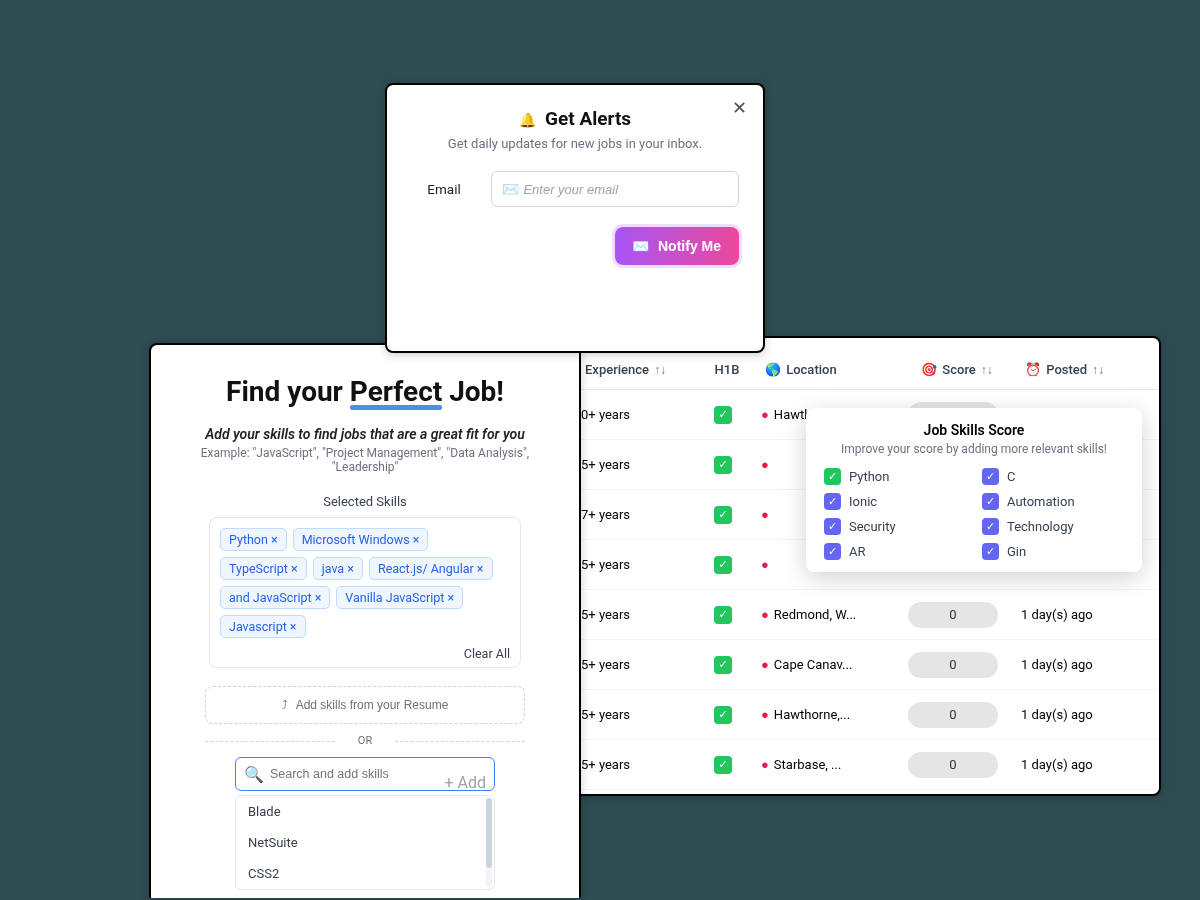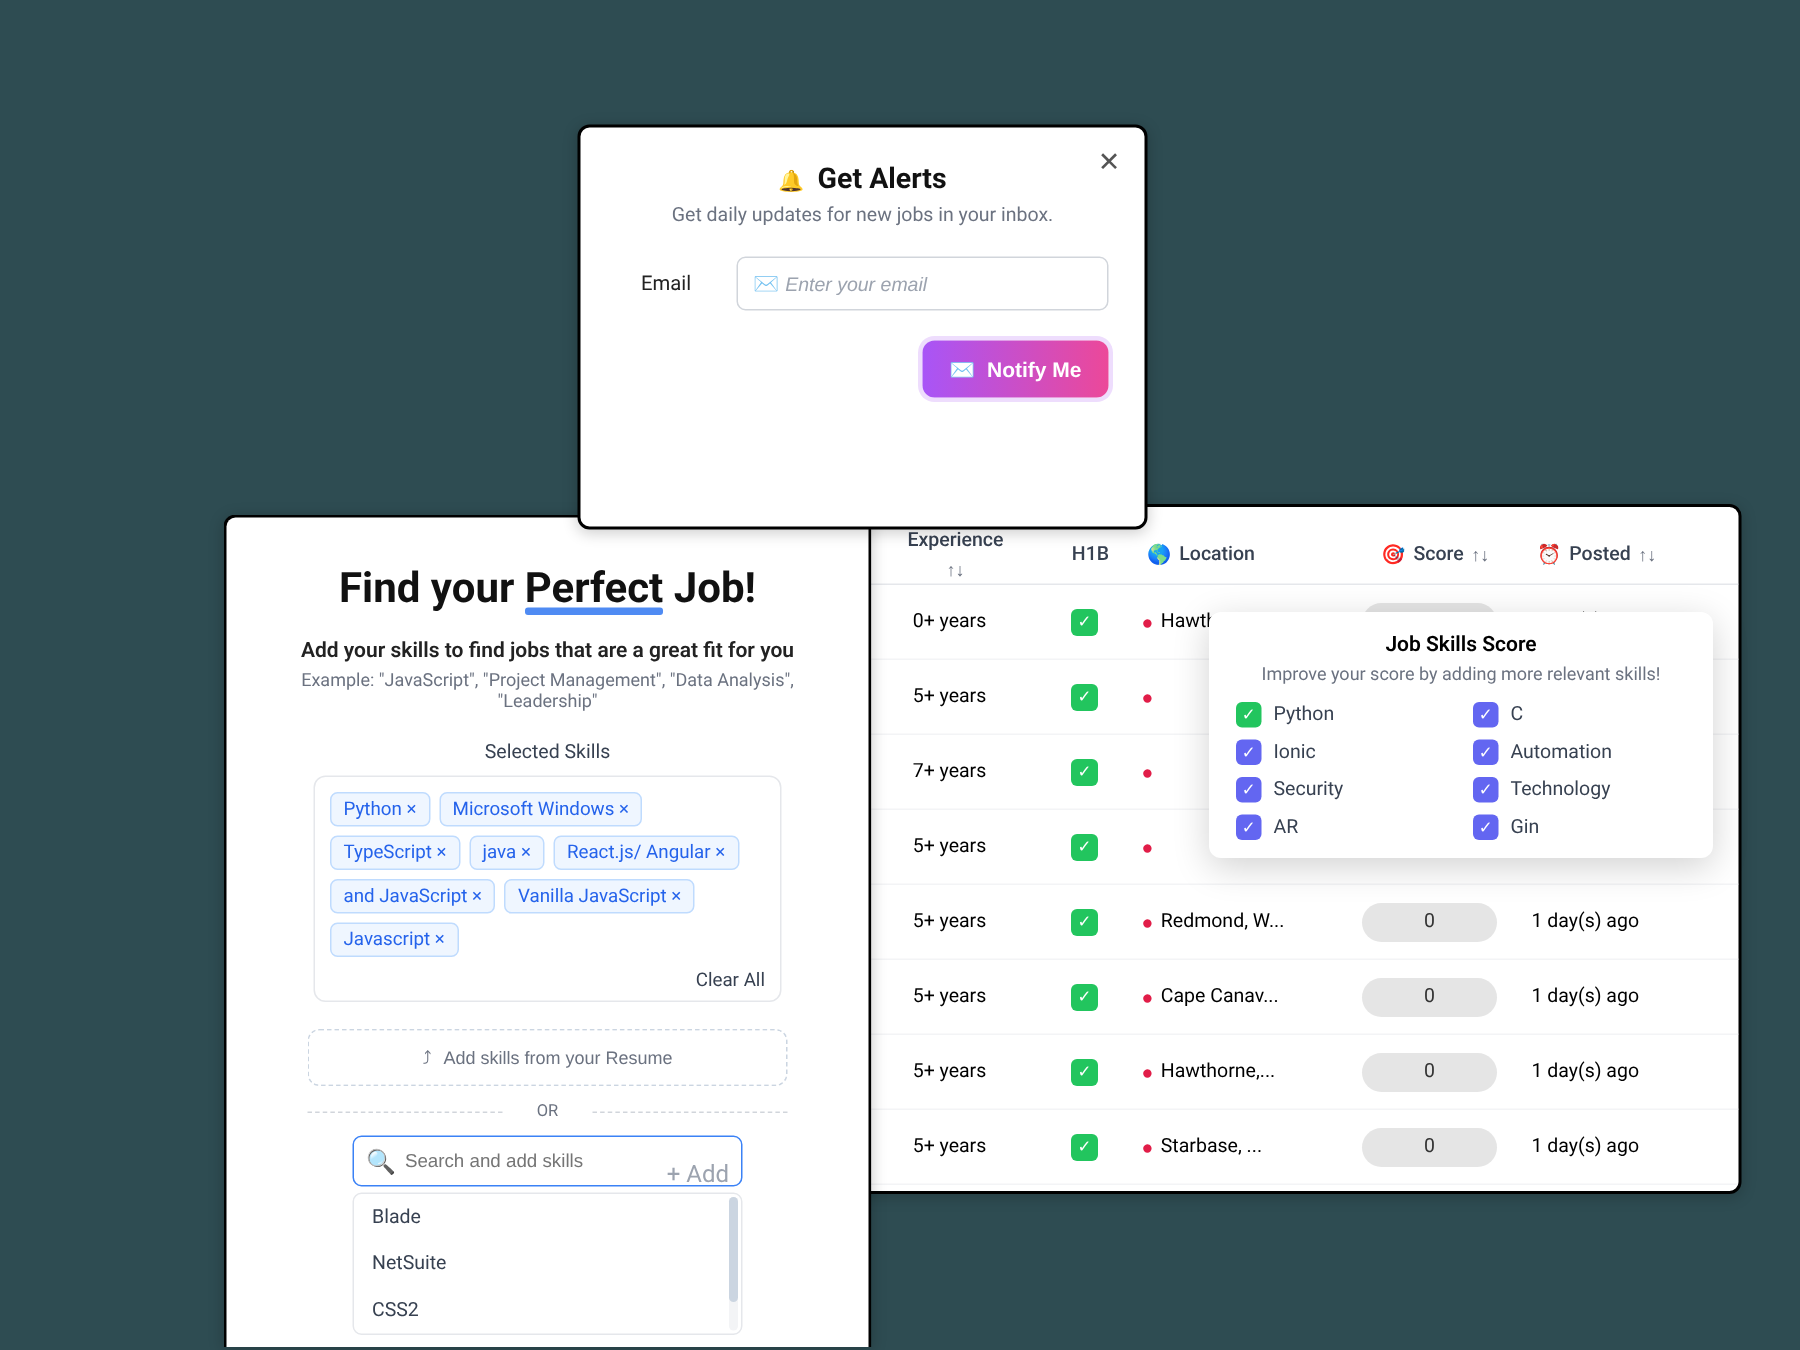--- a/index.html
+++ b/index.html
@@ -105,20 +105,21 @@
     position: absolute;
     left: 0; right: 0; bottom: -2px;
     height: 5px;
     background: #4f8bf3;
     border-radius: 2px;
   }
   .skills-sub1 {
     text-align: center;
     font-size: 14px; font-weight: 600; color: #222;
     margin-bottom: 4px;
+    font-style: italic;
   }
   .skills-sub2 {
     text-align: center;
     font-size: 12px; color: #6b7280;
     margin-bottom: 20px;
   }
   .selected-label {
     text-align: center;
     font-size: 13px; color: #374151;
     margin-bottom: 8px;
@@ -229,21 +230,21 @@
     align-items: center;
     border-bottom: 1px solid #e5e7eb;
     padding: 0 4px;
   }
   .th, .td {
     font-size: 13px;
     padding: 0 8px;
     display: flex; align-items: center; gap: 5px;
   }
   .th { color: #374151; font-weight: 500; }
-  .col-exp { width: 120px; flex-direction: column; }
+  .col-exp { width: 120px; }
   .col-h1b { width: 60px; justify-content: center; }
   .col-loc { width: 140px; }
   .col-score { width: 120px; justify-content: center; }
   .col-posted { width: 130px; }
   .sort-ic { font-size: 12px; color: #6b7280; }
   .trow {
     display: flex;
     height: 50px;
     align-items: center;
     border-bottom: 1px solid #f3f4f6;

